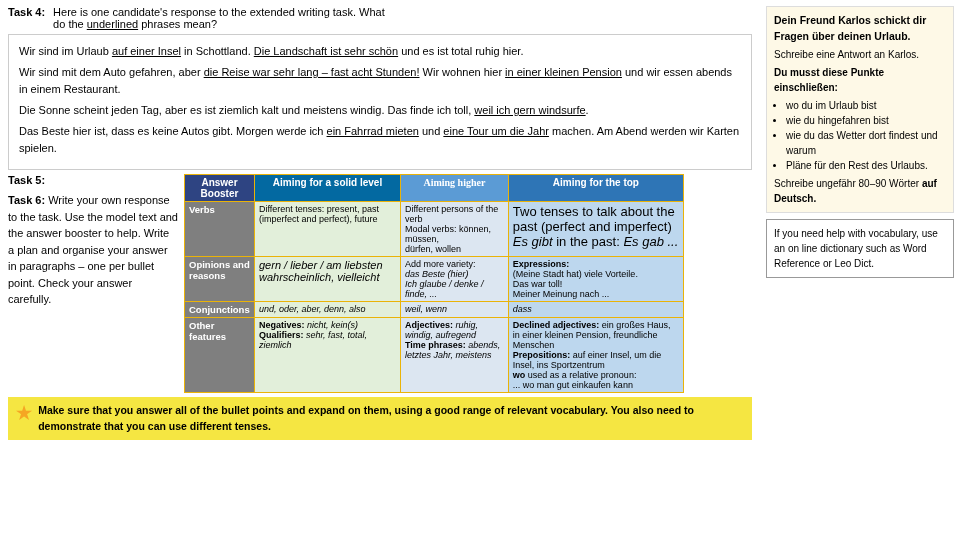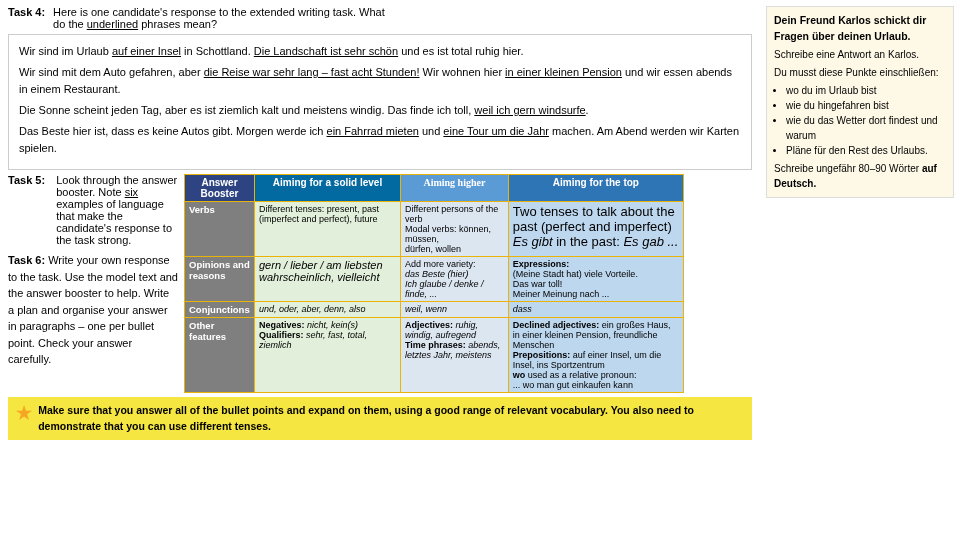--- a/index.html
+++ b/index.html
@@ -111,21 +111,21 @@
     .german-card .card-title {
       font-weight: bold;
       font-size: 10.5px;
       margin-bottom: 2px;
     }
     .german-card .card-subtitle {
       margin-bottom: 3px;
       font-size: 10px;
     }
     .german-card .must-text {
-      font-weight: normal;
+      font-weight: bold;
       font-size: 10px;
     }
     .german-card ul {
       padding-left: 12px;
       margin: 3px 0;
     }
     .german-card ul li {
       font-size: 10px;
       line-height: 1.5;
     }
@@ -209,25 +209,20 @@
       </p>
       <p>
         Das Beste hier ist, dass es keine Autos gibt. Morgen werde ich <span class="underline">ein Fahrrad mieten</span> und <span class="underline">eine Tour um die Jahr</span> machen. Am Abend werden wir Karten spielen.
       </p>
     </div>
 
     <div class="booster-section">
       <div style="width:170px; display:flex; flex-direction:column; gap:6px;">
         <div class="task5-row">
           <span class="task-label">Task 5:</span>&nbsp;
-          <span>
-            <span>Look through the answer booster. Note</span>
-            <span class="six-link">six</span>
-            <span>examples of language that make the candidate's response to the task strong.</span>
-          </span>
         </div>
         <div>
           <span class="task-label">Task 6:</span>
           <span class="task6-text">Write your own response to the task.  Use the model text and the answer booster to help.  Write a plan and organise your answer in paragraphs – one per bullet point.  Check your answer carefully.</span>
         </div>
       </div>
 
       <div class="booster-table-container">
         <table class="booster-table">
           <thead>
@@ -284,14 +279,17 @@
         <li>wo du im Urlaub bist</li>
         <li>wie du hingefahren bist</li>
         <li>wie du das Wetter dort findest und warum</li>
         <li>Pläne für den Rest des Urlaubs.</li>
       </ul>
       <div class="word-count">
         Schreibe ungefähr 80–90 Wörter <span class="bold">auf Deutsch.</span>
       </div>
     </div>
 
+    <div class="dict-tip-box">
+      <span>If you need help with vocabulary, use an on line dictionary such as Word Reference or Leo Dict.</span>
+    </div>
   </div>
 </div>
 
 </body></html>

